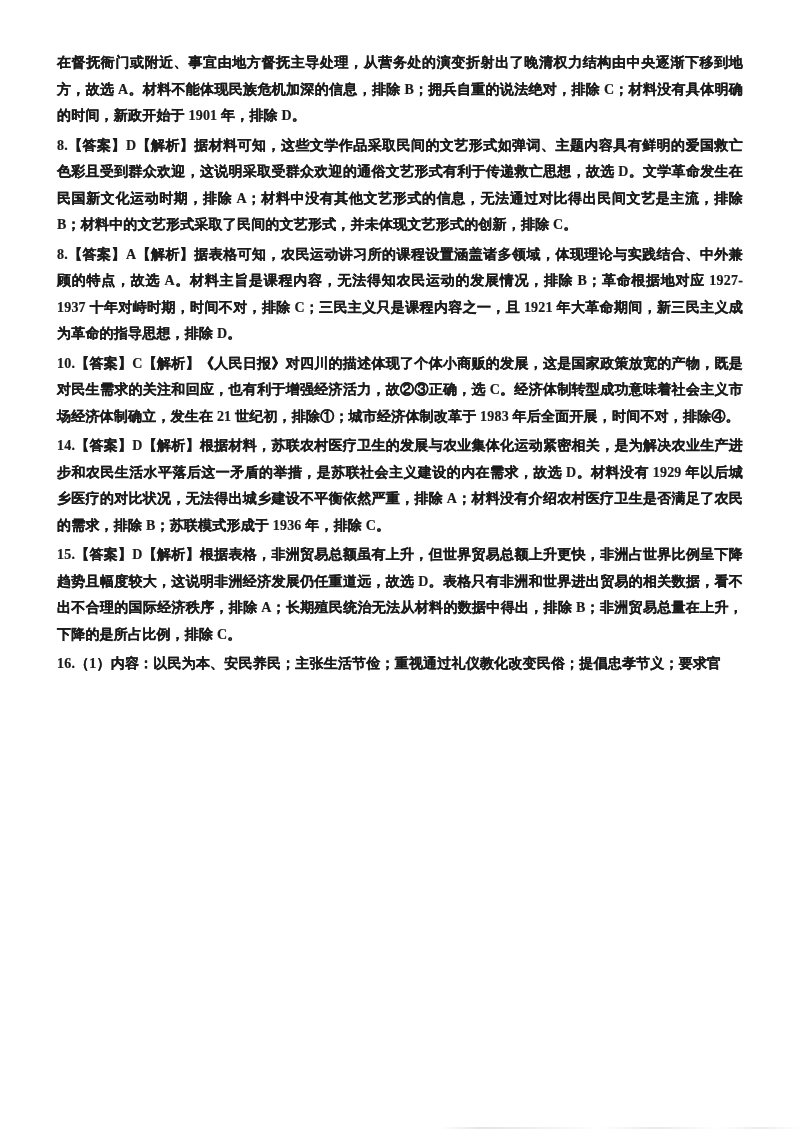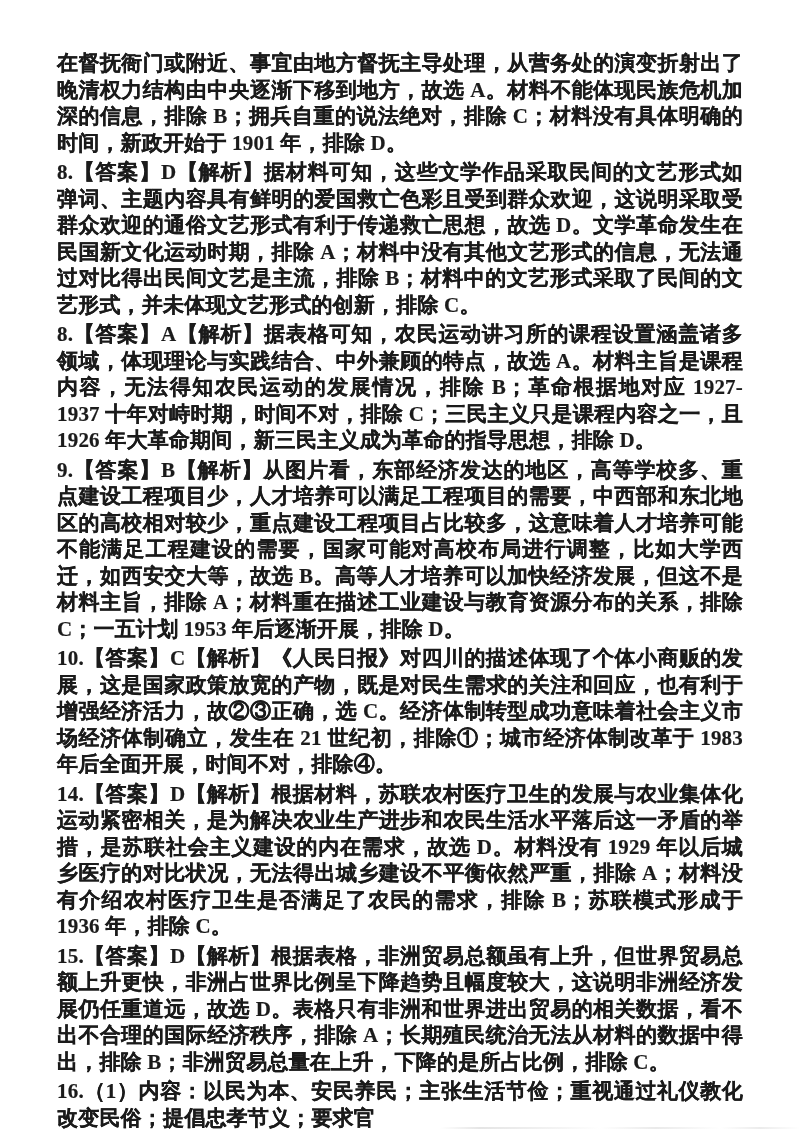--- a/index.html
+++ b/index.html
@@ -16,21 +16,21 @@
     box-sizing: border-box;
   }
   .text-block {
     position: absolute;
     top: 50px;
     left: 57px;
     width: 686px;
   }
   .answer-para {
     font-family: "Liberation Serif", "DejaVu Serif", serif;
-    font-size: 21px;
+    font-size: 14px;
     line-height: 26.5px;
     font-weight: 700;
     color: #1b1b1b;
     text-align: justify;
     letter-spacing: 0.2px;
     margin: 0 0 3px 0;
     -webkit-text-stroke: 0.2px #1b1b1b;
   }
   .scan-edge {
     position: absolute;
@@ -45,21 +45,20 @@
       rgba(190,190,190,0.3) 95%, transparent 100%);
   }
 </style>
 </head>
 <body>
 
 <div class="sheet">
   <div class="text-block">
     <p class="answer-para">在督抚衙门或附近、事宜由地方督抚主导处理，从营务处的演变折射出了晚清权力结构由中央逐渐下移到地方，故选 A。材料不能体现民族危机加深的信息，排除 B；拥兵自重的说法绝对，排除 C；材料没有具体明确的时间，新政开始于 1901 年，排除 D。</p>
     <p class="answer-para">8.【答案】D【解析】据材料可知，这些文学作品采取民间的文艺形式如弹词、主题内容具有鲜明的爱国救亡色彩且受到群众欢迎，这说明采取受群众欢迎的通俗文艺形式有利于传递救亡思想，故选 D。文学革命发生在民国新文化运动时期，排除 A；材料中没有其他文艺形式的信息，无法通过对比得出民间文艺是主流，排除 B；材料中的文艺形式采取了民间的文艺形式，并未体现文艺形式的创新，排除 C。</p>
-    <p class="answer-para">8.【答案】A【解析】据表格可知，农民运动讲习所的课程设置涵盖诸多领域，体现理论与实践结合、中外兼顾的特点，故选 A。材料主旨是课程内容，无法得知农民运动的发展情况，排除 B；革命根据地对应 1927-1937 十年对峙时期，时间不对，排除 C；三民主义只是课程内容之一，且 1926 年大革命期间，新三民主义成为革命的指导思想，排除 D。</p>
-    <p class="answer-para">9.【答案】B【解析】从图片看，东部经济发达的地区，高等学校多、重点建设工程项目少，人才培养可以满足工程项目的需要，中西部和东北地区的高校相对较少，重点建设工程项目占比较多，这意味着人才培养可能不能满足工程建设的需要，国家可能对高校布局进行调整，比如大学西迁，如西安交大等，故选 B。高等人才培养可以加快经济发展，但这不是材料主旨，排除 A；材料重在描述工业建设与教育资源分布的关系，排除 C；一五计划 1953 年后逐渐开展，排除 D。</p>
+    <p class="answer-para">8.【答案】A【解析】据表格可知，农民运动讲习所的课程设置涵盖诸多领域，体现理论与实践结合、中外兼顾的特点，故选 A。材料主旨是课程内容，无法得知农民运动的发展情况，排除 B；革命根据地对应 1927-1937 十年对峙时期，时间不对，排除 C；三民主义只是课程内容之一，且 1921 年大革命期间，新三民主义成为革命的指导思想，排除 D。</p>
     <p class="answer-para">10.【答案】C【解析】《人民日报》对四川的描述体现了个体小商贩的发展，这是国家政策放宽的产物，既是对民生需求的关注和回应，也有利于增强经济活力，故②③正确，选 C。经济体制转型成功意味着社会主义市场经济体制确立，发生在 21 世纪初，排除①；城市经济体制改革于 1983 年后全面开展，时间不对，排除④。</p>
     <p class="answer-para">14.【答案】D【解析】根据材料，苏联农村医疗卫生的发展与农业集体化运动紧密相关，是为解决农业生产进步和农民生活水平落后这一矛盾的举措，是苏联社会主义建设的内在需求，故选 D。材料没有 1929 年以后城乡医疗的对比状况，无法得出城乡建设不平衡依然严重，排除 A；材料没有介绍农村医疗卫生是否满足了农民的需求，排除 B；苏联模式形成于 1936 年，排除 C。</p>
     <p class="answer-para">15.【答案】D【解析】根据表格，非洲贸易总额虽有上升，但世界贸易总额上升更快，非洲占世界比例呈下降趋势且幅度较大，这说明非洲经济发展仍任重道远，故选 D。表格只有非洲和世界进出贸易的相关数据，看不出不合理的国际经济秩序，排除 A；长期殖民统治无法从材料的数据中得出，排除 B；非洲贸易总量在上升，下降的是所占比例，排除 C。</p>
     <p class="answer-para">16.（1）内容：以民为本、安民养民；主张生活节俭；重视通过礼仪教化改变民俗；提倡忠孝节义；要求官</p>
   </div>
   <div class="scan-edge"></div>
 </div>
 
 </body></html>

